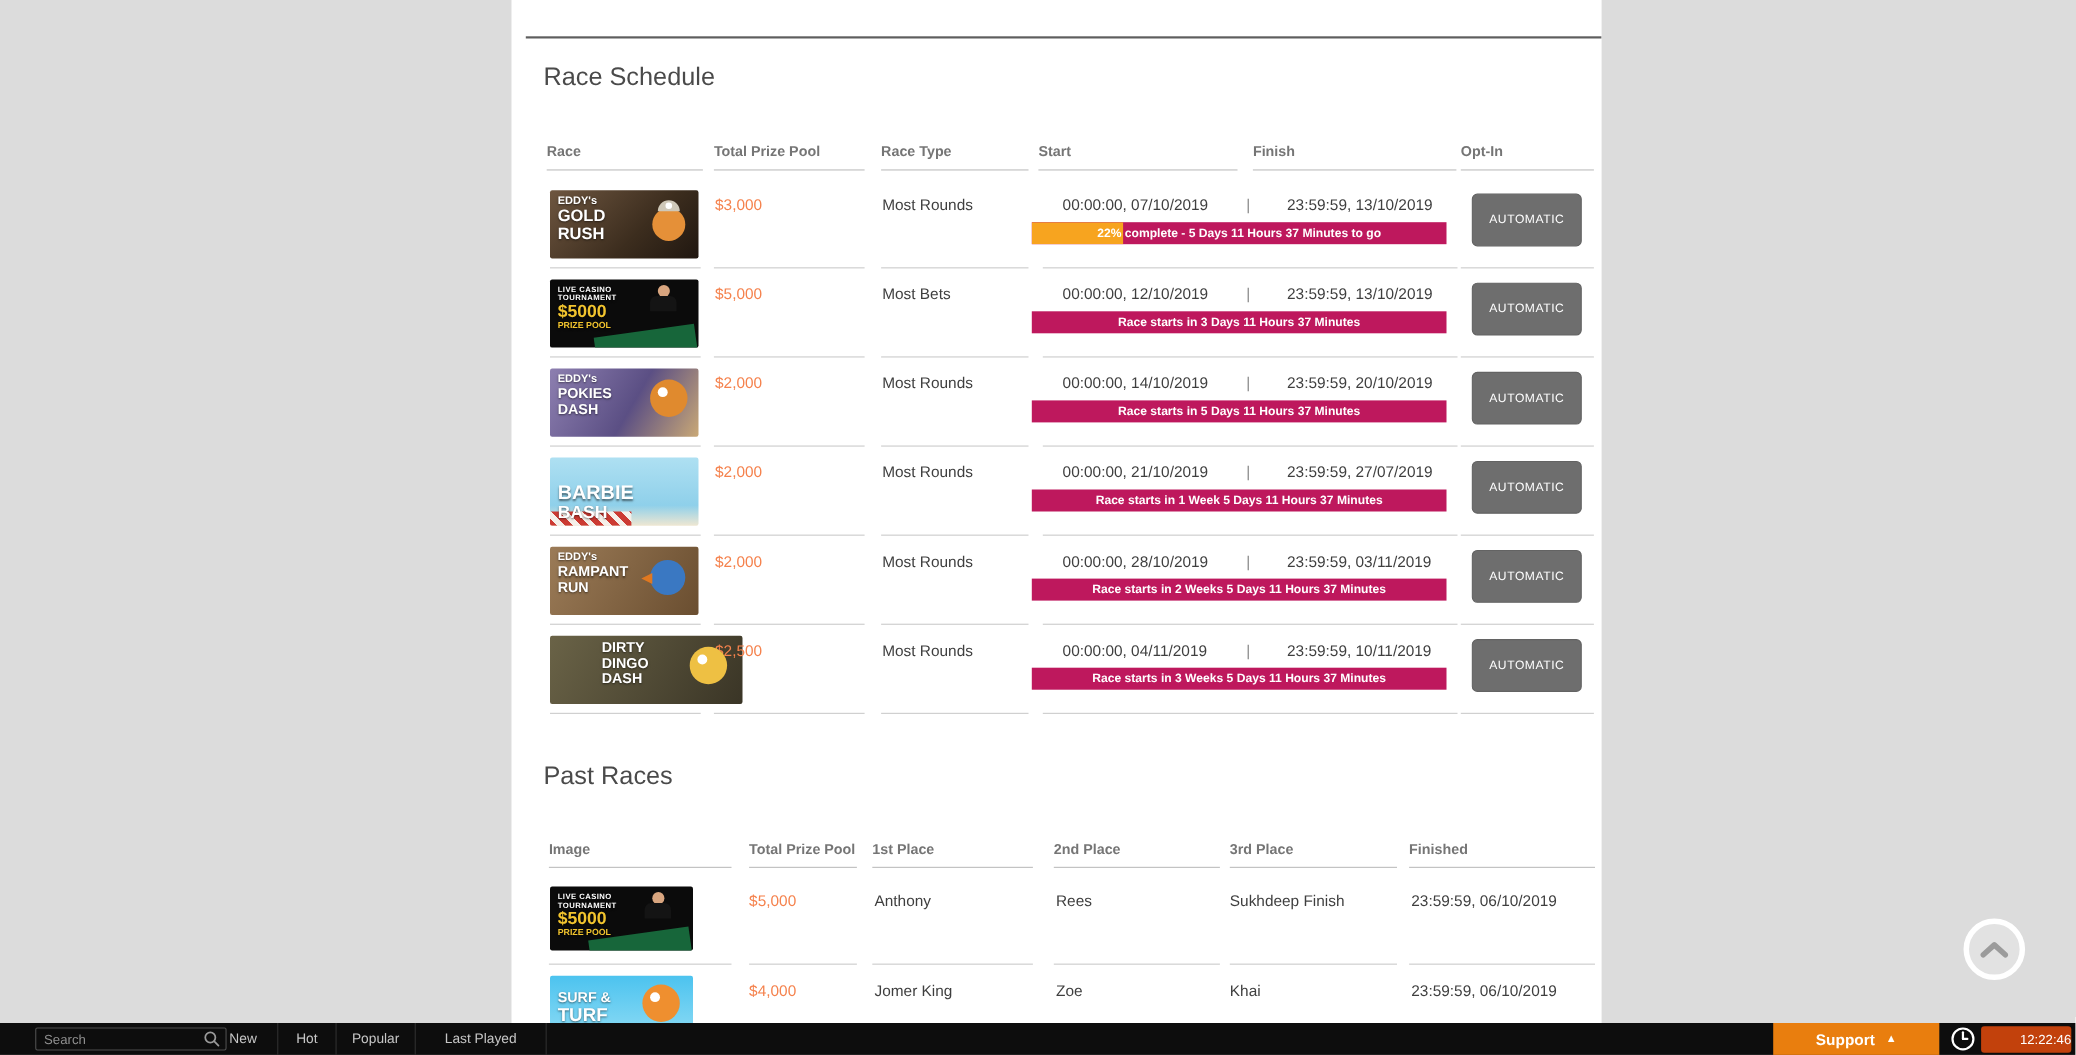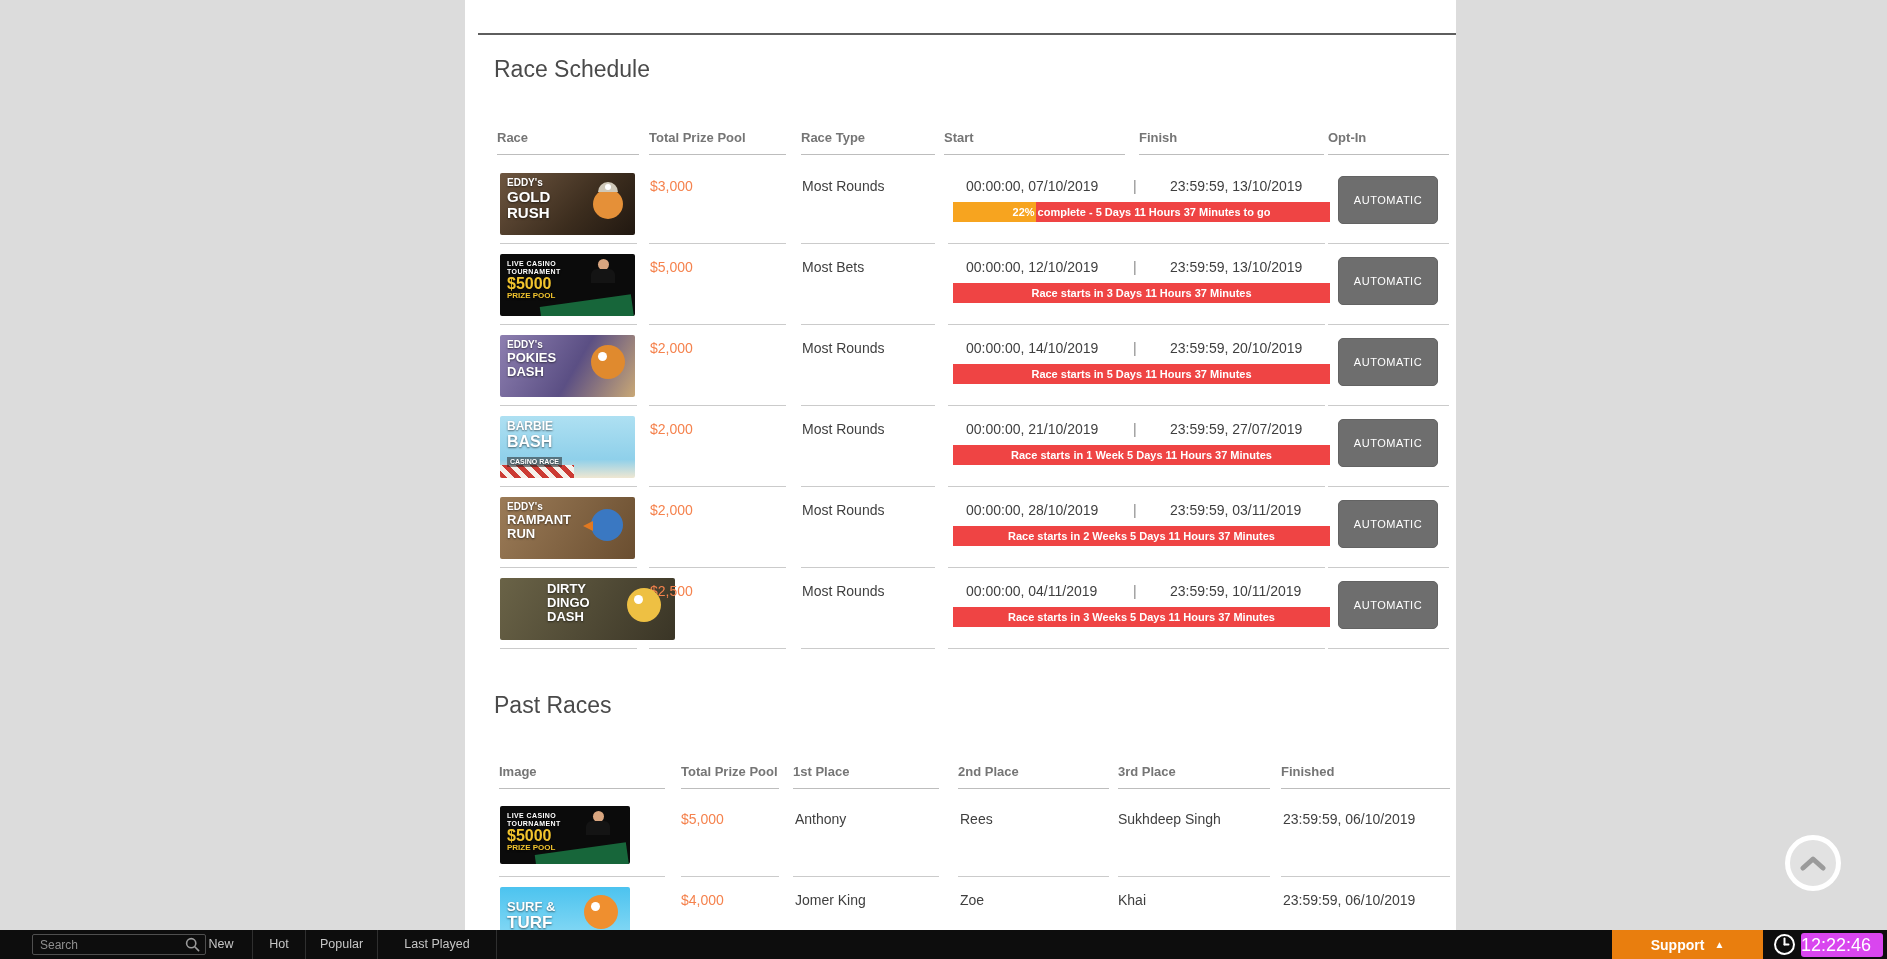--- a/index.html
+++ b/index.html
@@ -24,21 +24,21 @@
   .h-1st{left:328px;width:146px;} .h-2nd{left:493px;width:151px;}
   .h-3rd{left:653px;width:152px;} .h-fin{left:816px;width:169px;}
 
   
   .rrow{position:absolute;left:0;width:991px;height:81px;}
   .prow{position:absolute;left:0;width:991px;height:81px;}
   .cell{position:absolute;top:13px;font-size:14px;color:#3f3f3f;white-space:nowrap;}
   .prize{left:185px;color:#f5824d;}
   .rtype{left:337px;}
   .sf-start{left:501px;} .sf-sep{left:668px;color:#8a8a8a;} .sf-fin{left:705px;}
-  .bar{position:absolute;left:488px;top:37px;width:377px;height:20px;background:#ef4444;overflow:hidden;}
+  .bar{position:absolute;left:473px;top:37px;width:377px;height:20px;background:#be185d;overflow:hidden;}
   .bar-fill{position:absolute;left:0;top:0;bottom:0;width:0;background:#f7a41f;}
   .bar-label{position:absolute;left:0;top:0;width:100%;height:20px;line-height:20px;
              text-align:center;color:#fff;font-size:11px;font-weight:700;}
   .optin{position:absolute;left:873px;top:11px;width:100px;height:48px;background:#6e6e6e;
          border:1px solid #636363;border-radius:5px;color:#fff;font-size:11px;
          letter-spacing:.5px;cursor:pointer;font-family:inherit;}
   .rb{position:absolute;bottom:2px;height:1px;background:#cbcbcb;}
   .rb-img{left:35px;width:137px;} .rb-prize{left:184px;width:137px;}
   .rb-type{left:336px;width:134px;} .rb-sf{left:483px;width:377px;} .rb-opt{left:863px;width:121px;}
   .pb-img{left:34px;width:166px;} .pb-prize{left:216px;width:98px;}
@@ -52,21 +52,21 @@
   .tline{position:relative;margin-left:7px;line-height:1.08;color:#fff;font-weight:700;
          text-shadow:0 1px 2px rgba(0,0,0,.55);z-index:2;}
   .th-goldrush{background:linear-gradient(135deg,#6e5640 0%,#3c2d1e 60%,#201710 100%);}
   .gr1{font-size:10px;padding-top:5px;} .gr2{font-size:15px;} .gr3{font-size:15px;}
   .th-livecasino{background:#0b0b0b;}
   .lc1{font-size:7px;padding-top:6px;letter-spacing:.4px;} .lc2{font-size:7px;letter-spacing:.4px;}
   .lc3{font-size:16px;color:#f2c42e;} .lc4{font-size:8px;color:#f2c42e;}
   .th-pokies{background:linear-gradient(120deg,#8d7fb0 0%,#5b4f84 55%,#c9a876 100%);}
   .s1{font-size:10px;padding-top:5px;} .s2{font-size:13px;} .s3{font-size:13px;}
   .th-barbie{background:linear-gradient(#aee0f2,#8fd0ea 70%,#efe7d2);}
-  .bb1{font-size:12px;padding-top:4px;} .bb2{font-size:16px;}
+  .bb1{font-size:18px;padding-top:4px;margin-top:19px;} .bb2{font-size:16px;}
   .bb3{font-size:7px;display:inline-block;background:rgba(40,40,40,.55);padding:1px 3px;}
   .th-rampant{background:linear-gradient(120deg,#9b7b57,#6a4e30);}
   .th-dingo{background:linear-gradient(120deg,#6a6347,#3a3526);padding-left:40px;}
   .d1{font-size:13px;padding-top:4px;} .d2{font-size:13px;} .d3{font-size:13px;}
   .th-surf{background:linear-gradient(#4cc3ef,#8fdcf5);}
   .su1{font-size:13px;padding-top:13px;} .su2{font-size:17px;}
   .mascot{position:absolute;border-radius:50%;z-index:1;}
   .m-duck{right:12px;top:16px;width:30px;height:30px;background:#e59038;}
   .m-duck::before{content:"";position:absolute;top:-7px;left:5px;width:20px;height:10px;
                   border-radius:10px 10px 0 0;background:#cfc8b8;}
@@ -101,22 +101,22 @@
   .searchicon{position:absolute;right:6px;top:3px;}
   .tabs{position:absolute;left:190px;top:0;height:29px;display:flex;}
   .tab{height:29px;line-height:29px;text-align:center;color:#c6c6c6;font-size:12.5px;
        border-right:1px solid #2f2f2f;cursor:pointer;}
   .tab-new{width:62px;} .tab-hot{width:52px;} .tab-popular{width:71px;} .tab-last{width:118px;}
   .support{position:absolute;left:1612px;top:0;width:151px;height:29px;background:#e97e0e;color:#fff;
            display:flex;align-items:center;justify-content:center;gap:10px;font-weight:700;
            font-size:14px;cursor:pointer;}
   .support .tri{font-size:10px;}
   .clock{position:absolute;left:1772px;top:2px;}
-  .time{position:absolute;left:1801px;top:3px;width:82px;height:24px;background:#d946ef;
-        border-radius:3px;color:#fff;font-size:18px;text-align:left;line-height:24px;}
+  .time{position:absolute;left:1801px;top:3px;width:82px;height:24px;background:#c2410c;
+        border-radius:3px;color:#fff;font-size:12px;text-align:right;line-height:24px;}
 </style>
 </head>
 <body>
 
 <div id="app">
   <div id="content">
     <div class="topdivider"></div>
     <div class="section-title" id="rs-title">Race Schedule</div>
 
     <div class="hcell rs-h h-race">Race</div>
@@ -288,21 +288,21 @@
         <div class="dealerhead"></div>
         <div class="dealerbody"></div>
         <div class="tline lc1">LIVE CASINO</div>
         <div class="tline lc2">TOURNAMENT</div>
         <div class="tline lc3">$5000</div>
         <div class="tline lc4">PRIZE POOL</div>
       </div>
       <div class="cell p-prize">$5,000</div>
       <div class="cell p-1">Anthony</div>
       <div class="cell p-2">Rees</div>
-      <div class="cell p-3">Sukhdeep Singh</div>
+      <div class="cell p-3">Sukhdeep Finish</div>
       <div class="cell p-fin">23:59:59, 06/10/2019</div>
       <div class="rb pb-img"></div>
       <div class="rb pb-prize"></div>
       <div class="rb pb-1"></div>
       <div class="rb pb-2"></div>
       <div class="rb pb-3"></div>
       <div class="rb pb-f"></div>
     </div>
 
     <div class="prow" style="top:879px">

